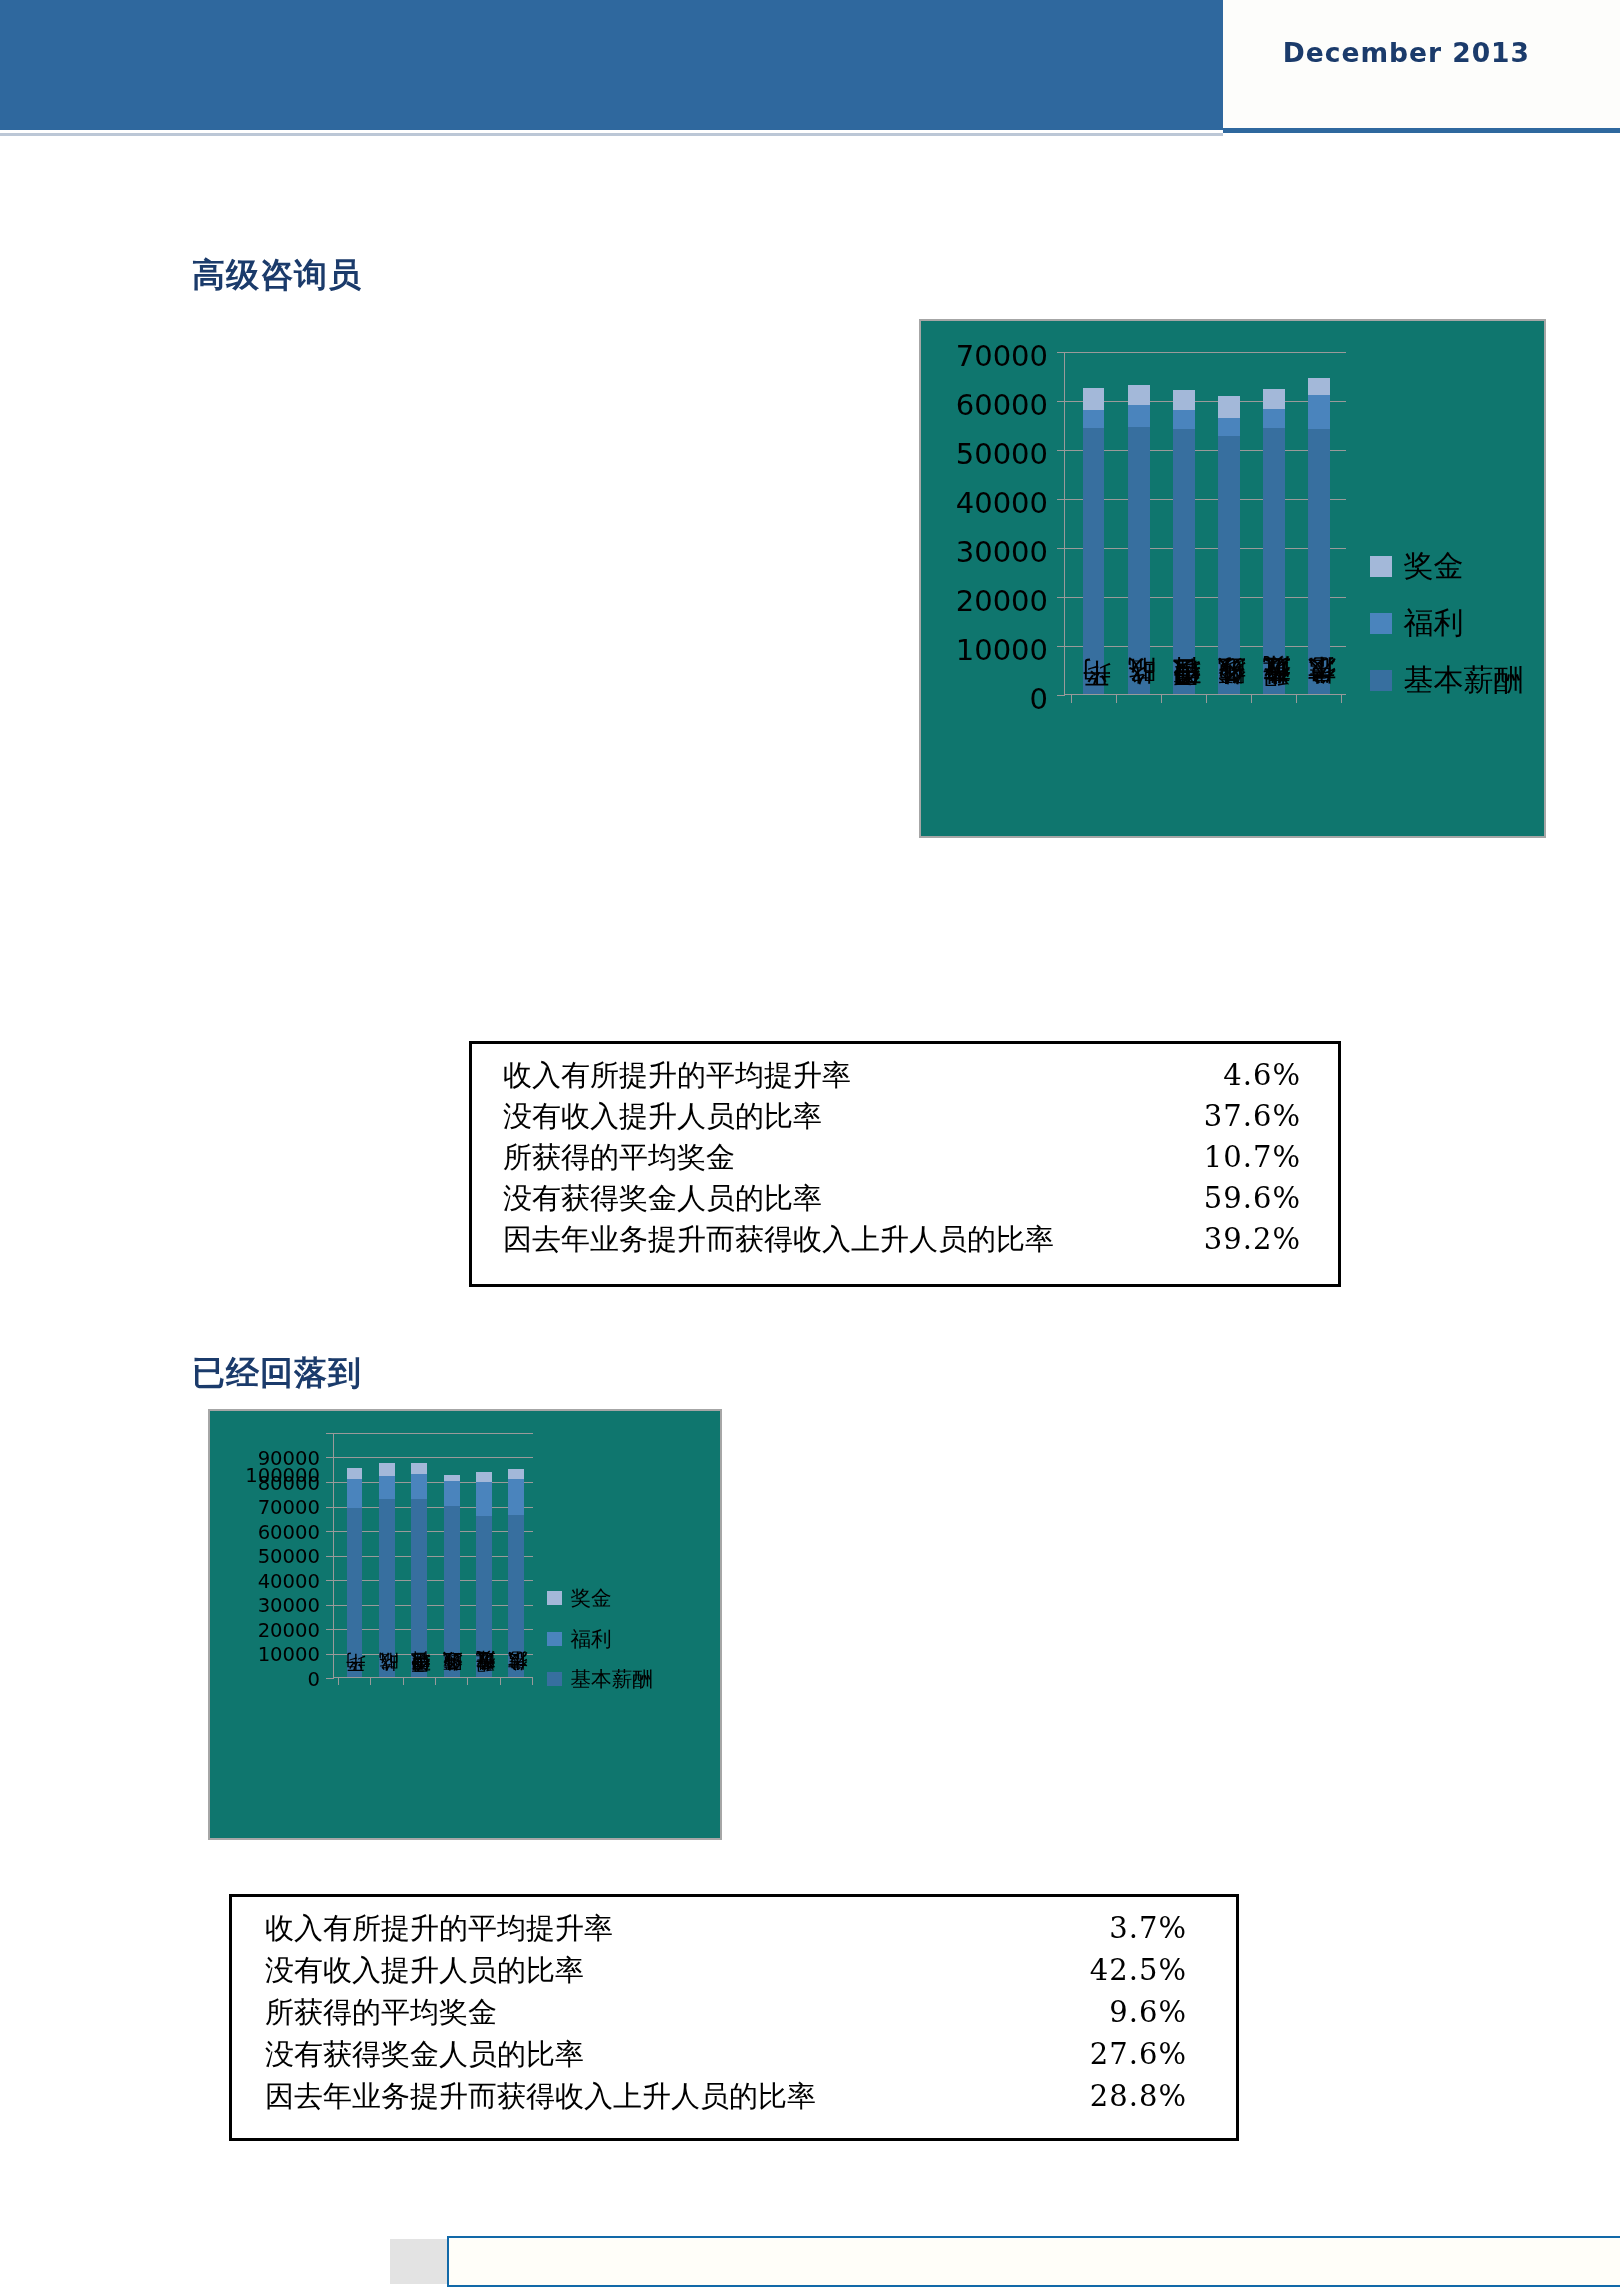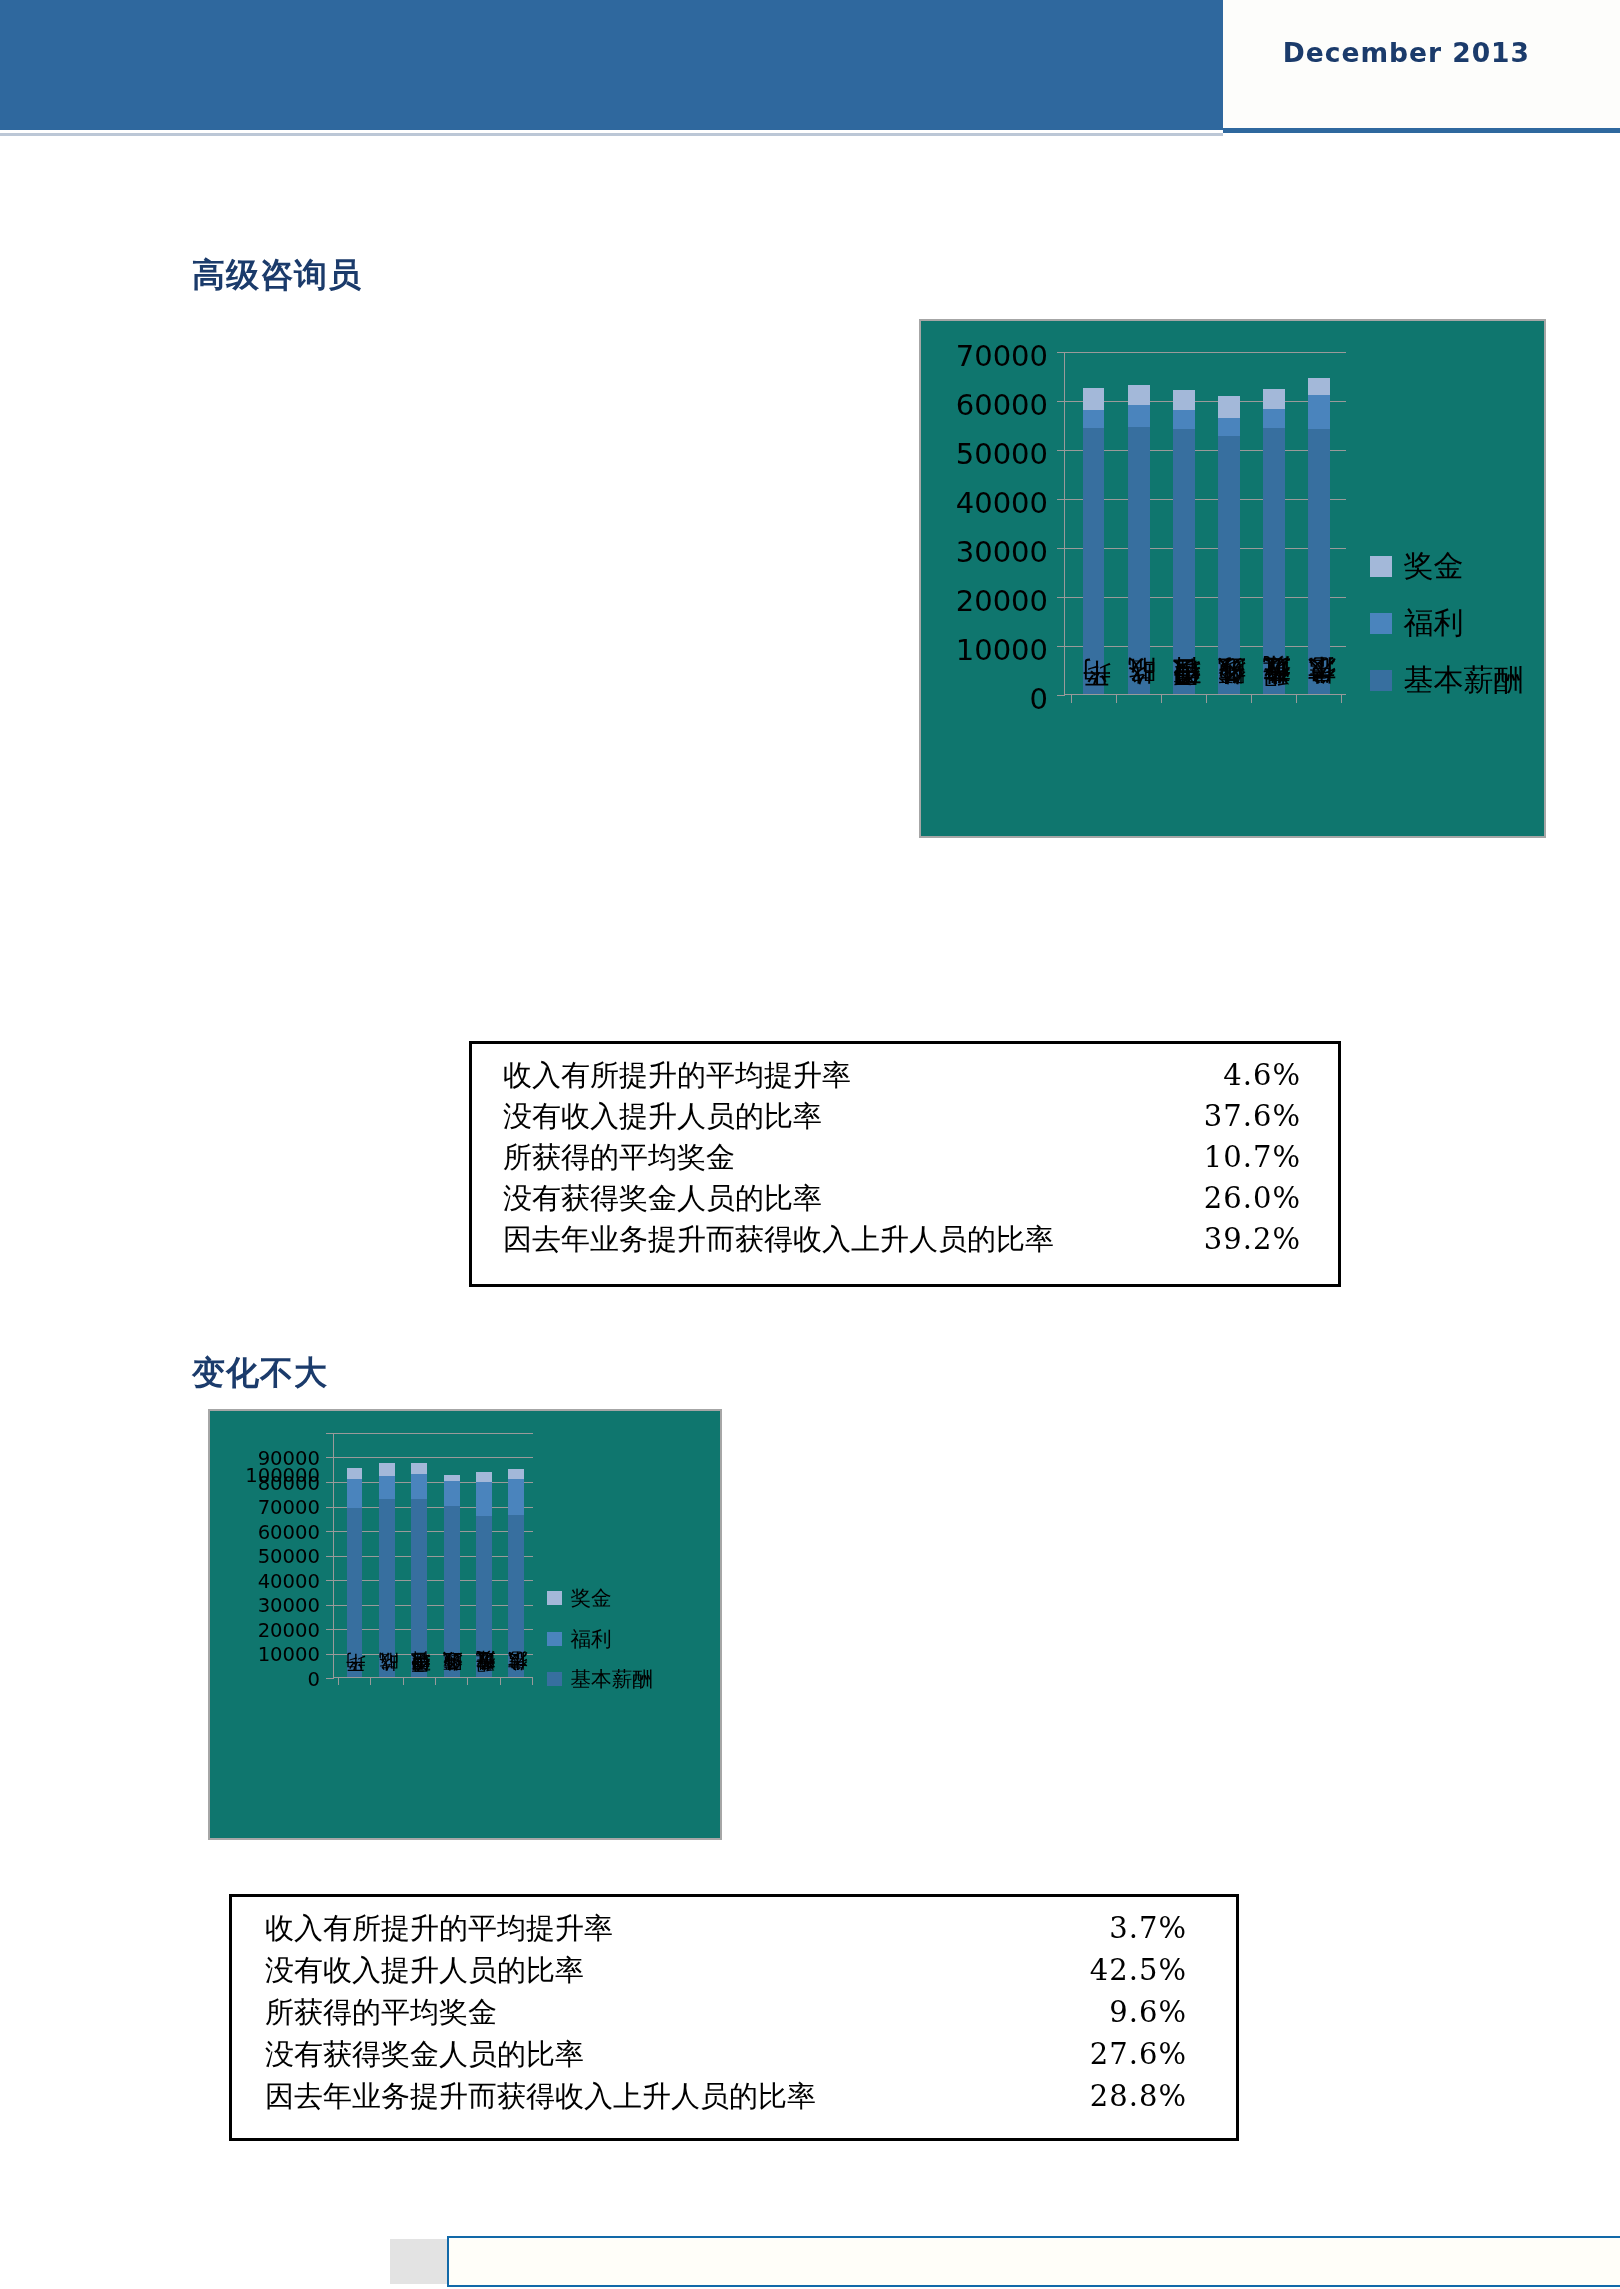--- a/index.html
+++ b/index.html
@@ -360,30 +360,30 @@
       <div class="stat-row">
         <span class="stat-label">没有收入提升人员的比率</span>
         <span class="stat-value">37.6%</span>
       </div>
       <div class="stat-row">
         <span class="stat-label">所获得的平均奖金</span>
         <span class="stat-value">10.7%</span>
       </div>
       <div class="stat-row">
         <span class="stat-label">没有获得奖金人员的比率</span>
-        <span class="stat-value">26.0%</span>
+        <span class="stat-value">59.6%</span>
       </div>
       <div class="stat-row">
         <span class="stat-label">因去年业务提升而获得收入上升人员的比率</span>
         <span class="stat-value">39.2%</span>
       </div>
     </div>
   </div>
 
-  <div class="section-heading" id="heading-manager">变化不大</div>
+  <div class="section-heading" id="heading-manager">已经回落到</div>
 
 
   <div class="chart-frame" id="chart2-frame">
     <div class="chart-inner">
 
       <div class="ytick" style="left:0px; top:11.8px; width:110px;margin-top:41px;">100000</div>
       <div class="ytick" style="left:0px; top:36px; width:110px;">90000</div>
       <div class="ytick" style="left:0px; top:61px; width:110px;">80000</div>
       <div class="ytick" style="left:0px; top:85px; width:110px;">70000</div>
       <div class="ytick" style="left:0px; top:110px; width:110px;">60000</div>

